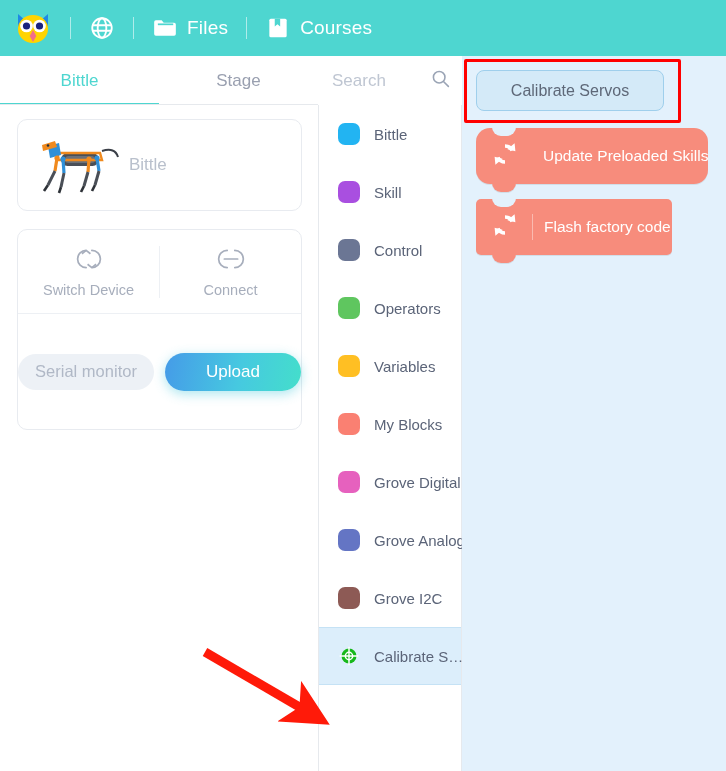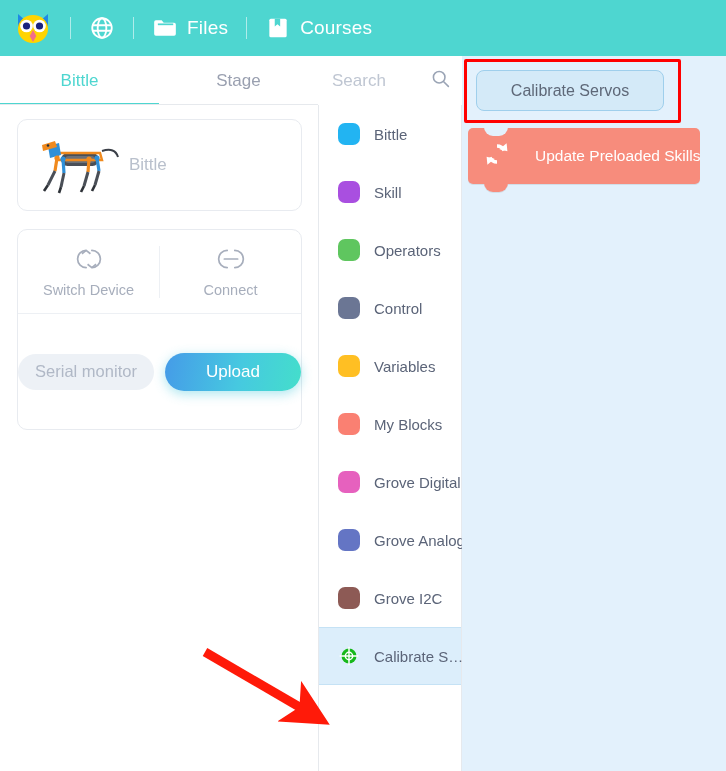--- a/index.html
+++ b/index.html
@@ -353,26 +353,26 @@
   <div class="catcol" id="catcol">
       <div class="cat">
         <span class="cat-dot" style="background: rgb(34, 180, 242);"></span>
         <span class="cat-label">Bittle</span>
       </div>
       <div class="cat">
         <span class="cat-dot" style="background: rgb(169, 79, 224);"></span>
         <span class="cat-label">Skill</span>
       </div>
       <div class="cat">
+        <span class="cat-dot" style="background: rgb(107, 118, 148);"></span>
+        <span class="cat-label">Control</span>
+      </div>
+      <div class="cat">
         <span class="cat-dot" style="background: rgb(95, 198, 95);"></span>
         <span class="cat-label">Operators</span>
-      </div>
-      <div class="cat">
-        <span class="cat-dot" style="background: rgb(107, 118, 148);"></span>
-        <span class="cat-label">Control</span>
       </div>
       <div class="cat">
         <span class="cat-dot" style="background: rgb(255, 191, 35);"></span>
         <span class="cat-label">Variables</span>
       </div>
       <div class="cat">
         <span class="cat-dot" style="background: rgb(250, 128, 114);"></span>
         <span class="cat-label">My Blocks</span>
       </div>
       <div class="cat">
@@ -398,33 +398,45 @@
         <span class="cat-label">Calibrate S…</span>
       </div>
     </div>
 
   <div class="workspace">
 
     <div class="calib-pill">
       <span>Calibrate Servos</span>
     </div>
 
-    <div class="blk" id="blk0" style="left:6px; top:72px; width:232px; height:56px;">
+    <div class="blk" id="blk0" style="left:14px; top:72px; width:232px; height:56px;border-radius:14px;">
       <span>
         <svg class="blk-icon" viewBox="0 0 30 30">
           <path d="M15 5.2a9.8 9.8 0 018.8 5.5l-3.3 1.6A6.2 6.2 0 0015 8.8z" fill="#fff"></path>
           <path d="M15 24.8a9.8 9.8 0 01-8.8-5.5l3.3-1.6A6.2 6.2 0 0015 21.2z" fill="#fff"></path>
           <path d="M24.6 4.2l.8 8.1-7.9-2z" fill="#fff"></path>
           <path d="M5.4 25.8l-.8-8.1 7.9 2z" fill="#fff"></path>
         </svg>
       </span>
       <span class="blk-div"></span>
       <span class="blk-text">Update Preloaded Skills</span>
     </div>
 
+    <div class="blk" id="blk1" style="left:14px; top:143px; width:196px; height:56px;">
+      <span>
+        <svg class="blk-icon" viewBox="0 0 30 30">
+          <path d="M15 5.2a9.8 9.8 0 018.8 5.5l-3.3 1.6A6.2 6.2 0 0015 8.8z" fill="#fff"></path>
+          <path d="M15 24.8a9.8 9.8 0 01-8.8-5.5l3.3-1.6A6.2 6.2 0 0015 21.2z" fill="#fff"></path>
+          <path d="M24.6 4.2l.8 8.1-7.9-2z" fill="#fff"></path>
+          <path d="M5.4 25.8l-.8-8.1 7.9 2z" fill="#fff"></path>
+        </svg>
+      </span>
+      <span class="blk-div"></span>
+      <span class="blk-text">Flash factory code</span>
+    </div>
 
     <div class="highlight-box"></div>
   </div>
 
   <svg class="arrow-svg">
     <defs>
       <marker id="ah" markerWidth="5.2" markerHeight="5.2" refX="2.4" refY="2.6" orient="auto">
         <path d="M0,0 L5.2,2.6 L0,5.2 L1.3,2.6 Z" fill="#FF1A09"></path>
       </marker>
     </defs>

